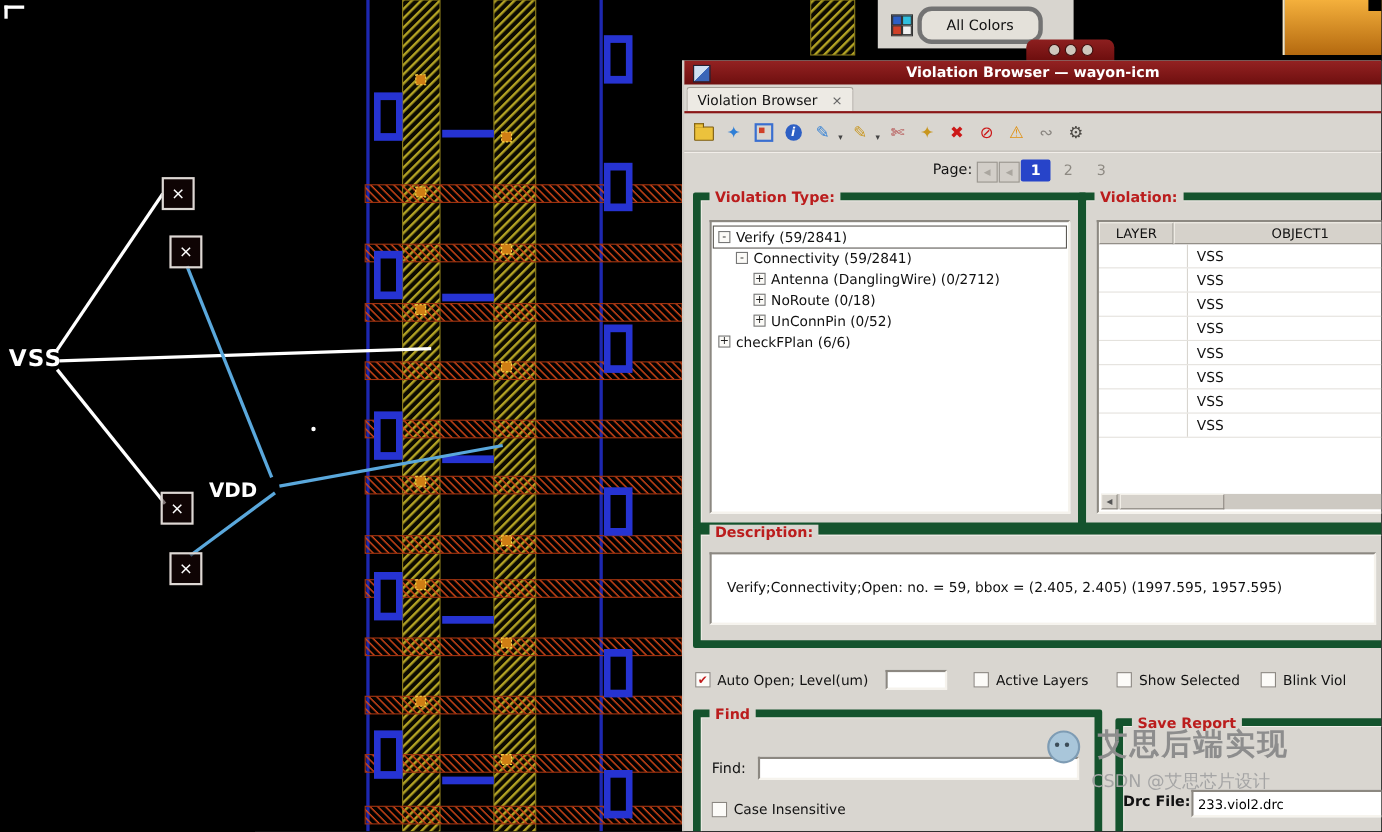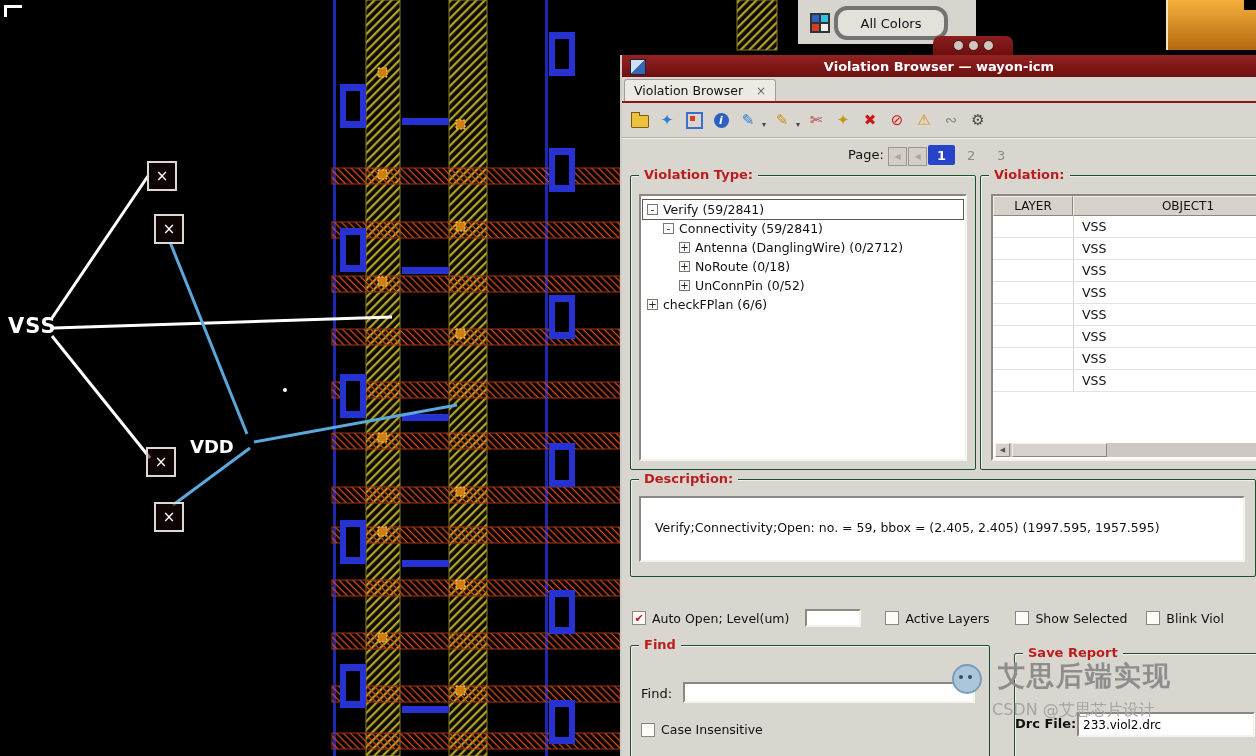--- a/index.html
+++ b/index.html
@@ -62,21 +62,21 @@
   #pager-label{position:absolute;left:226px;top:6px;}
   .pgnav{position:absolute;top:6px;width:17px;height:17px;background:#d2cec8;border:1px solid #9a968f;
          color:#aaa69f;font-size:8px;display:flex;align-items:center;justify-content:center;}
   #pgnav-first{left:266px}
   #pgnav-prev{left:286px}
   #pg1{position:absolute;left:306px;top:4px;width:27px;height:20px;background:#2744c9;color:#fff;font-weight:bold;
        display:flex;align-items:center;justify-content:center;border-radius:2px;}
   .pgnum{position:absolute;top:7px;color:#8d8982;}
   #pg2{left:345px}#pg3{left:375px}
 
-  .group{position:absolute;border:1px solid #14532d;border-radius:2px;box-shadow:inset 1px 1px 0 #f2efe9;}
+  .group{position:absolute;border:7px solid #14532d;border-radius:2px;box-shadow:inset 1px 1px 0 #f2efe9;}
   .group-title{position:absolute;top:-9px;left:8px;background:#d9d6d0;padding:0 5px;color:#bb1d1d;font-weight:bold;font-size:13px;white-space:nowrap;}
   .sunken{background:#fff;border:2px solid;border-color:#8c8881 #f6f3ed #f6f3ed #8c8881;box-sizing:border-box;}
 
   #vt-group{left:8px;top:120px;width:344px;height:293px;}
   #vt-tree{position:absolute;left:8px;top:18px;right:8px;bottom:8px;overflow:hidden;font-size:12.5px;}
   .trow{height:19px;display:flex;align-items:center;gap:5px;margin:0 2px;}
   .trow:first-child{margin-top:4px;}
   .lv0{padding-left:4px}.lv1{padding-left:20px}.lv2{padding-left:36px}
   .focusrow{outline:1px solid #5c5954;}
   .selrow{background:#7d7d7d;color:#f1f1ef;padding-left:50px;}
@@ -344,21 +344,21 @@
           <span class="texp">+</span>
           <span>checkFPlan (6/6)</span>
         </div>
       </div>
     </div>
 
     <div class="group" id="vl-group">
       <span class="group-title">Violation:</span>
       <div class="sunken" id="vl-table">
         <div id="vl-header">
-          <span class="thcell" style="width:80px">LAYER</span>
+          <span class="thcell" style="width:68px">LAYER</span>
           <span class="thcell" style="width:230px">OBJECT1</span>
         </div>
         <div class="vrow">
             <span class="vc1"></span>
             <span class="vc2">VSS</span>
           </div>
         <div class="vrow">
             <span class="vc1"></span>
             <span class="vc2">VSS</span>
           </div>

